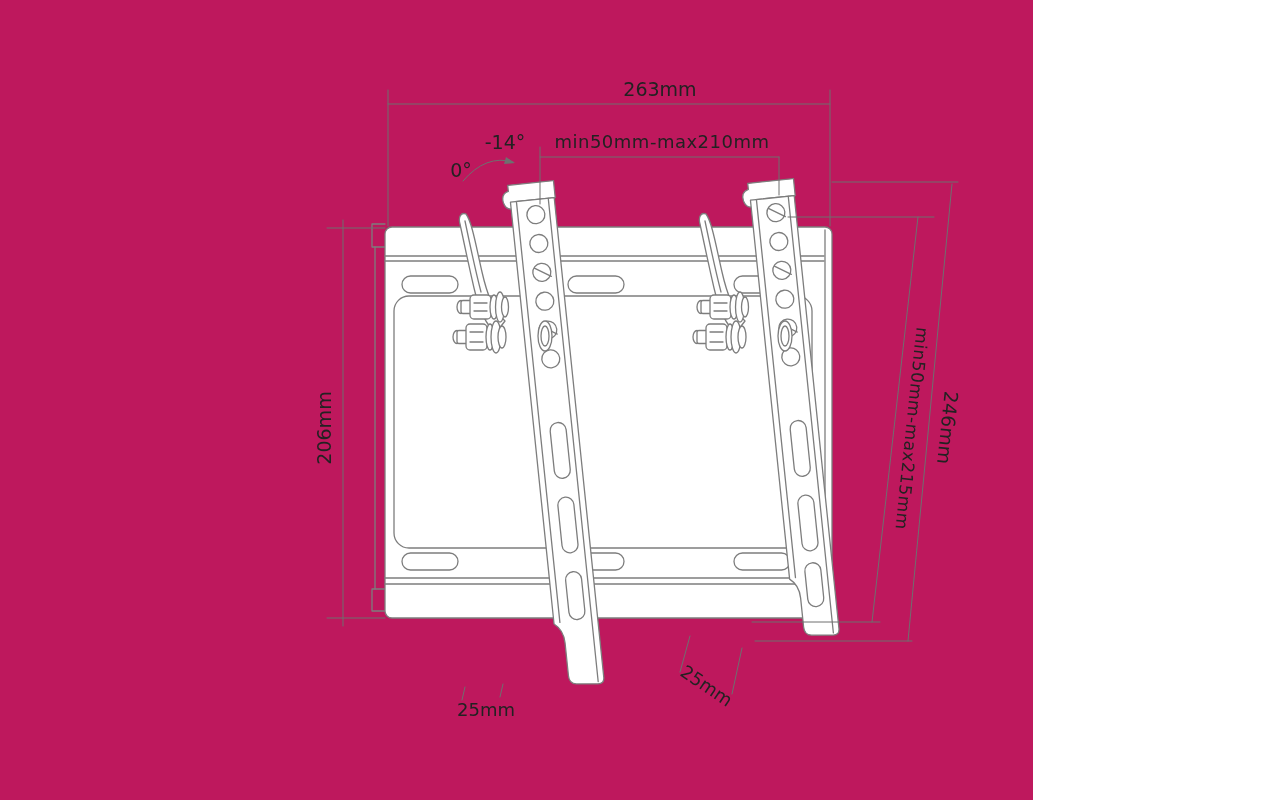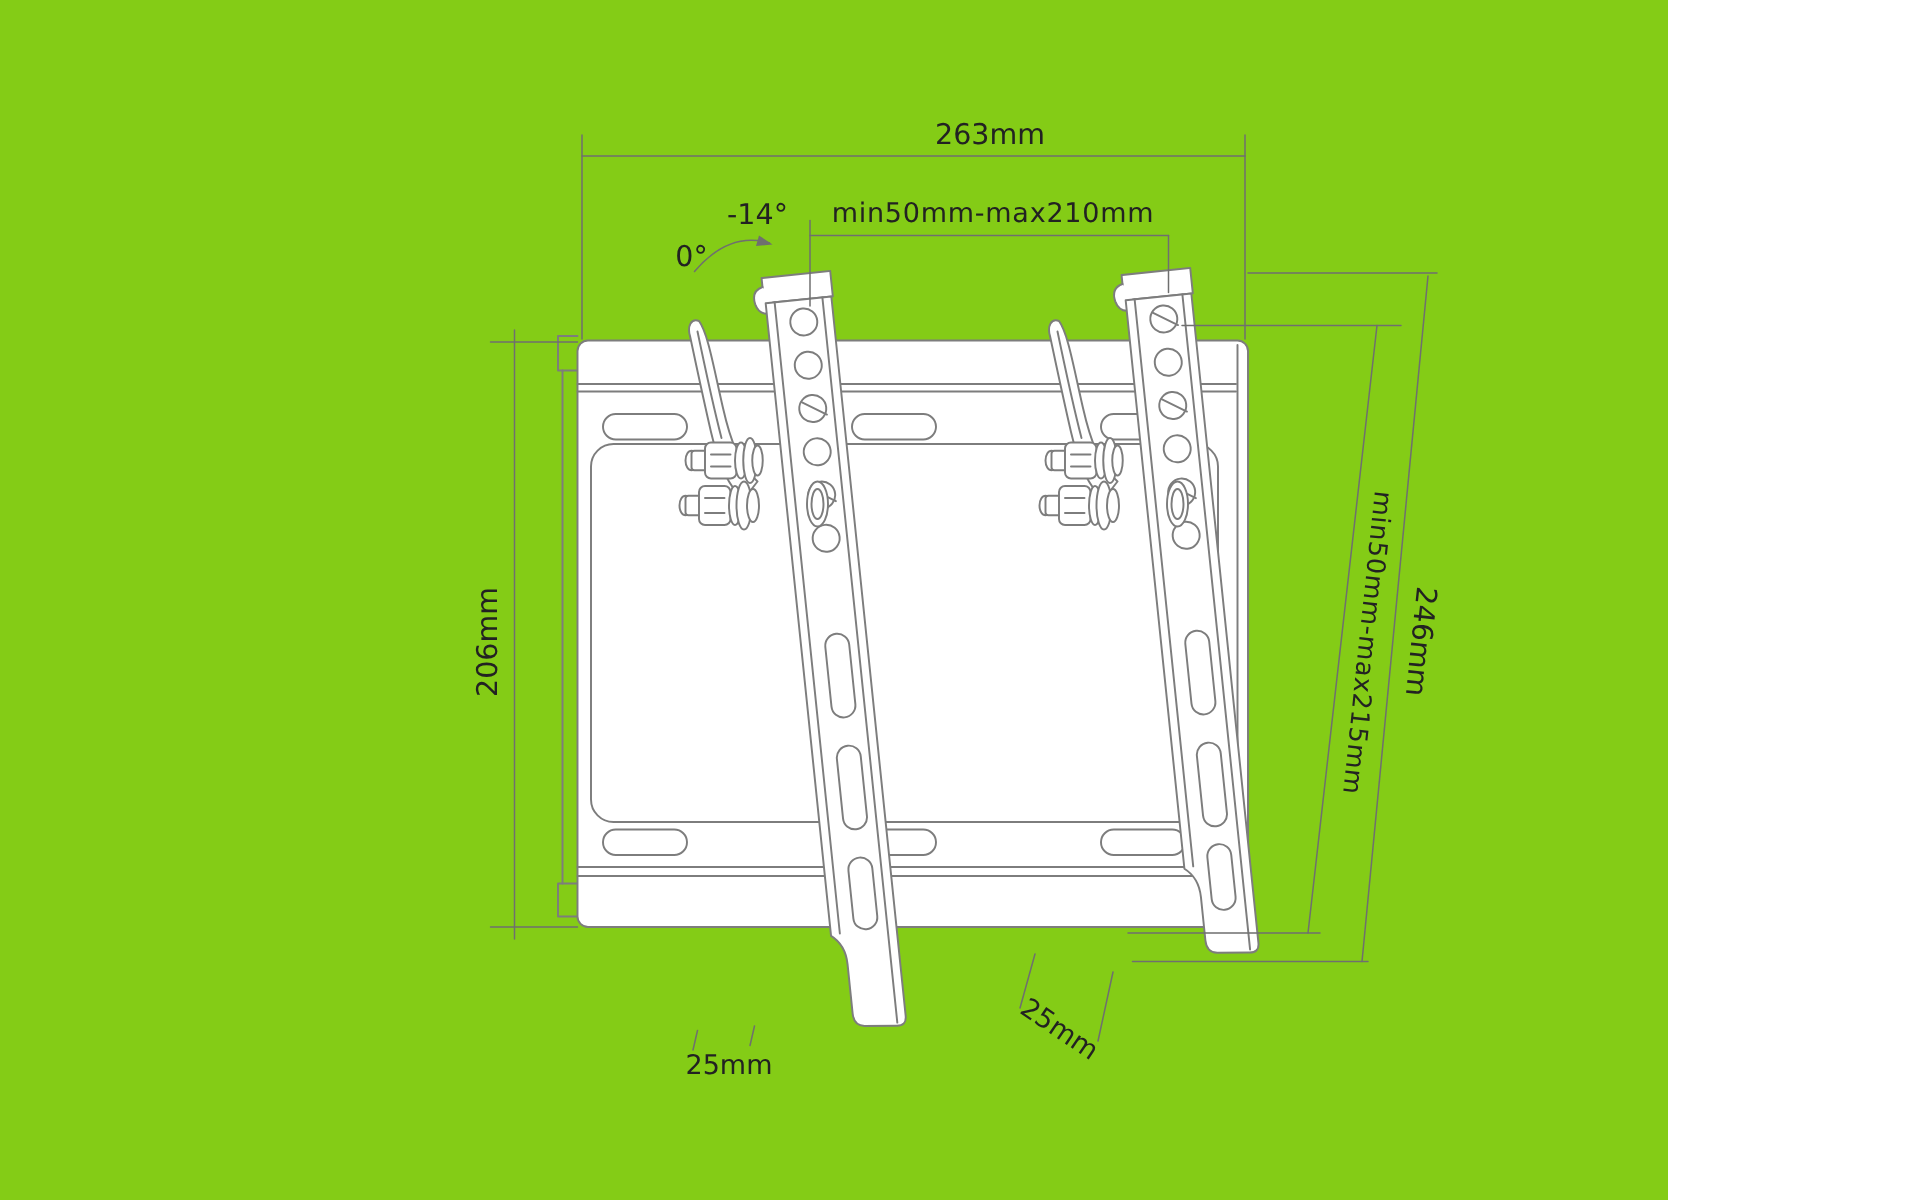--- a/index.html
+++ b/index.html
@@ -1,16 +1,16 @@
 <!DOCTYPE html>
 <html><head>
 <meta charset="utf-8">
 <style>
   html,body{margin:0;padding:0;background:#ffffff;}
-  .stage{position:relative;width:1112px;height:800px;background:#84cc16;overflow:hidden;
+  .stage{position:relative;width:1033px;height:800px;background:#be185d;overflow:hidden;
          font-family:"DejaVu Sans","Liberation Sans",sans-serif;}
   svg{display:block;}
   text{font-family:"DejaVu Sans","Liberation Sans",sans-serif;}
 </style>
 </head>
 <body>
 
 <div class="stage">
 <svg width="1280" height="800" viewBox="0 0 1280 800">
 

